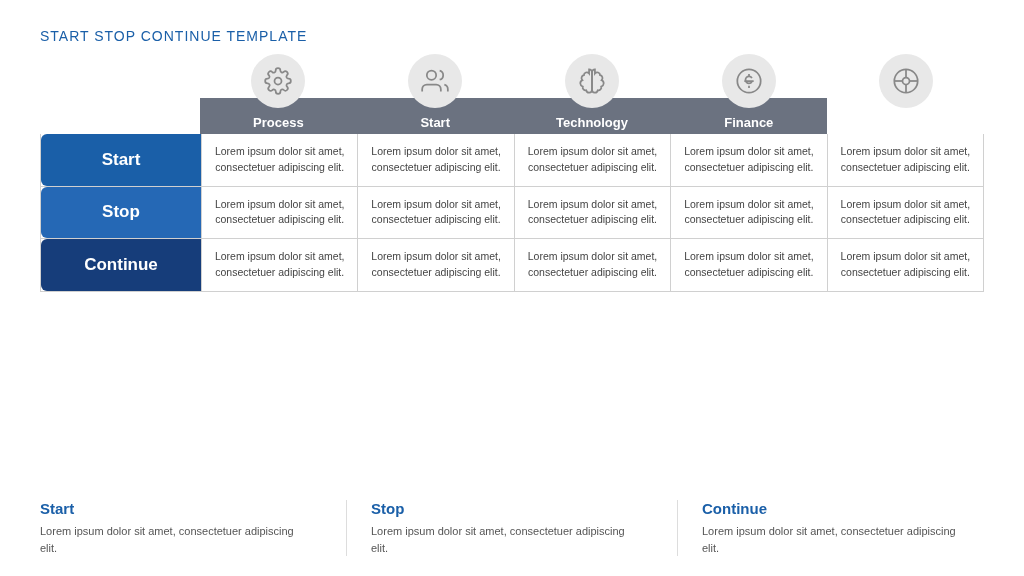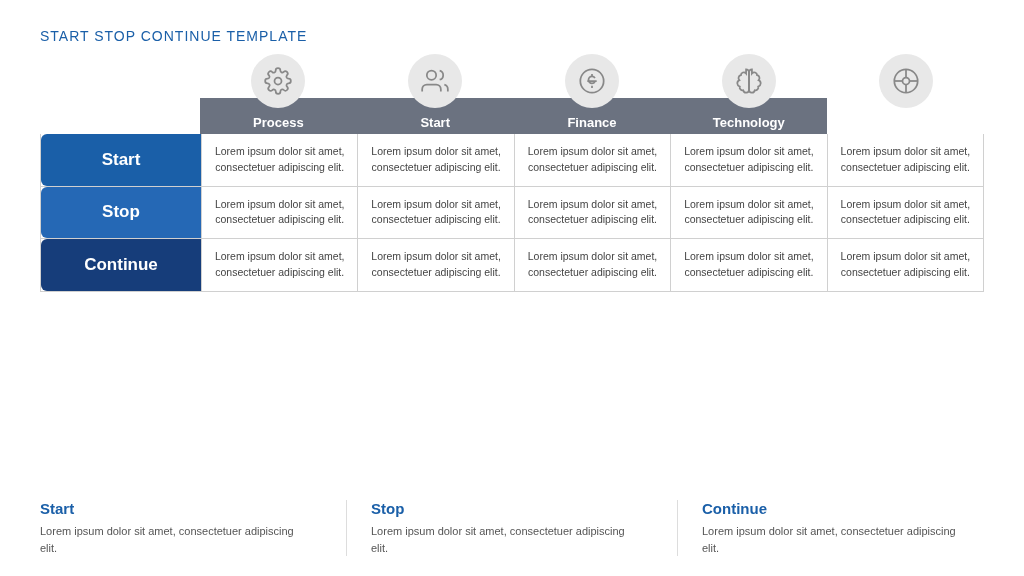--- a/index.html
+++ b/index.html
@@ -197,36 +197,36 @@
             <path d="M23 21v-2a4 4 0 0 0-3-3.87"></path>
             <path d="M16 3.13a4 4 0 0 1 0 7.75"></path>
           </svg>
         </div>
         <div class="col-header-label-block">Start</div>
       </div>
 
       <div class="col-header">
         <div class="icon-circle">
           <svg viewBox="0 0 24 24">
+            <path d="M9.5 2A2.5 2.5 0 0 1 12 4.5v15a2.5 2.5 0 0 1-4.96.44 2.5 2.5 0 0 1-2.96-3.08 3 3 0 0 1-.34-5.58 2.5 2.5 0 0 1 1.32-4.24 2.5 2.5 0 0 1 4.44-1.54z"></path>
+            <path d="M14.5 2A2.5 2.5 0 0 0 12 4.5v15a2.5 2.5 0 0 0 4.96.44 2.5 2.5 0 0 0 2.96-3.08 3 3 0 0 0 .34-5.58 2.5 2.5 0 0 0-1.32-4.24 2.5 2.5 0 0 0-4.44-1.54z"></path>
+          </svg>
+        </div>
+        <div class="col-header-label-block">Technology</div>
+      </div>
+
+      <div class="col-header">
+        <div class="icon-circle">
+          <svg viewBox="0 0 24 24">
             <path d="M12 2C6.48 2 2 6.48 2 12s4.48 10 10 10 10-4.48 10-10S17.52 2 12 2z"></path>
             <path d="M12 6v2M12 16v2M8 12h8"></path>
             <path d="M14.5 9.5c-.5-1-1.5-1.5-2.5-1.5-1.66 0-3 1.34-3 3s1.34 3 3 3c1 0 2-.5 2.5-1.5"></path>
           </svg>
         </div>
         <div class="col-header-label-block">Finance</div>
-      </div>
-
-      <div class="col-header">
-        <div class="icon-circle">
-          <svg viewBox="0 0 24 24">
-            <path d="M9.5 2A2.5 2.5 0 0 1 12 4.5v15a2.5 2.5 0 0 1-4.96.44 2.5 2.5 0 0 1-2.96-3.08 3 3 0 0 1-.34-5.58 2.5 2.5 0 0 1 1.32-4.24 2.5 2.5 0 0 1 4.44-1.54z"></path>
-            <path d="M14.5 2A2.5 2.5 0 0 0 12 4.5v15a2.5 2.5 0 0 0 4.96.44 2.5 2.5 0 0 0 2.96-3.08 3 3 0 0 0 .34-5.58 2.5 2.5 0 0 0-1.32-4.24 2.5 2.5 0 0 0-4.44-1.54z"></path>
-          </svg>
-        </div>
-        <div class="col-header-label-block">Technology</div>
       </div>
 
       <div class="col-header">
         <div class="icon-circle">
           <svg viewBox="0 0 24 24">
             <circle cx="12" cy="12" r="10"></circle>
             <circle cx="12" cy="12" r="3"></circle>
             <line x1="12" y1="2" x2="12" y2="9"></line>
             <line x1="12" y1="15" x2="12" y2="22"></line>
             <line x1="2" y1="12" x2="9" y2="12"></line>

